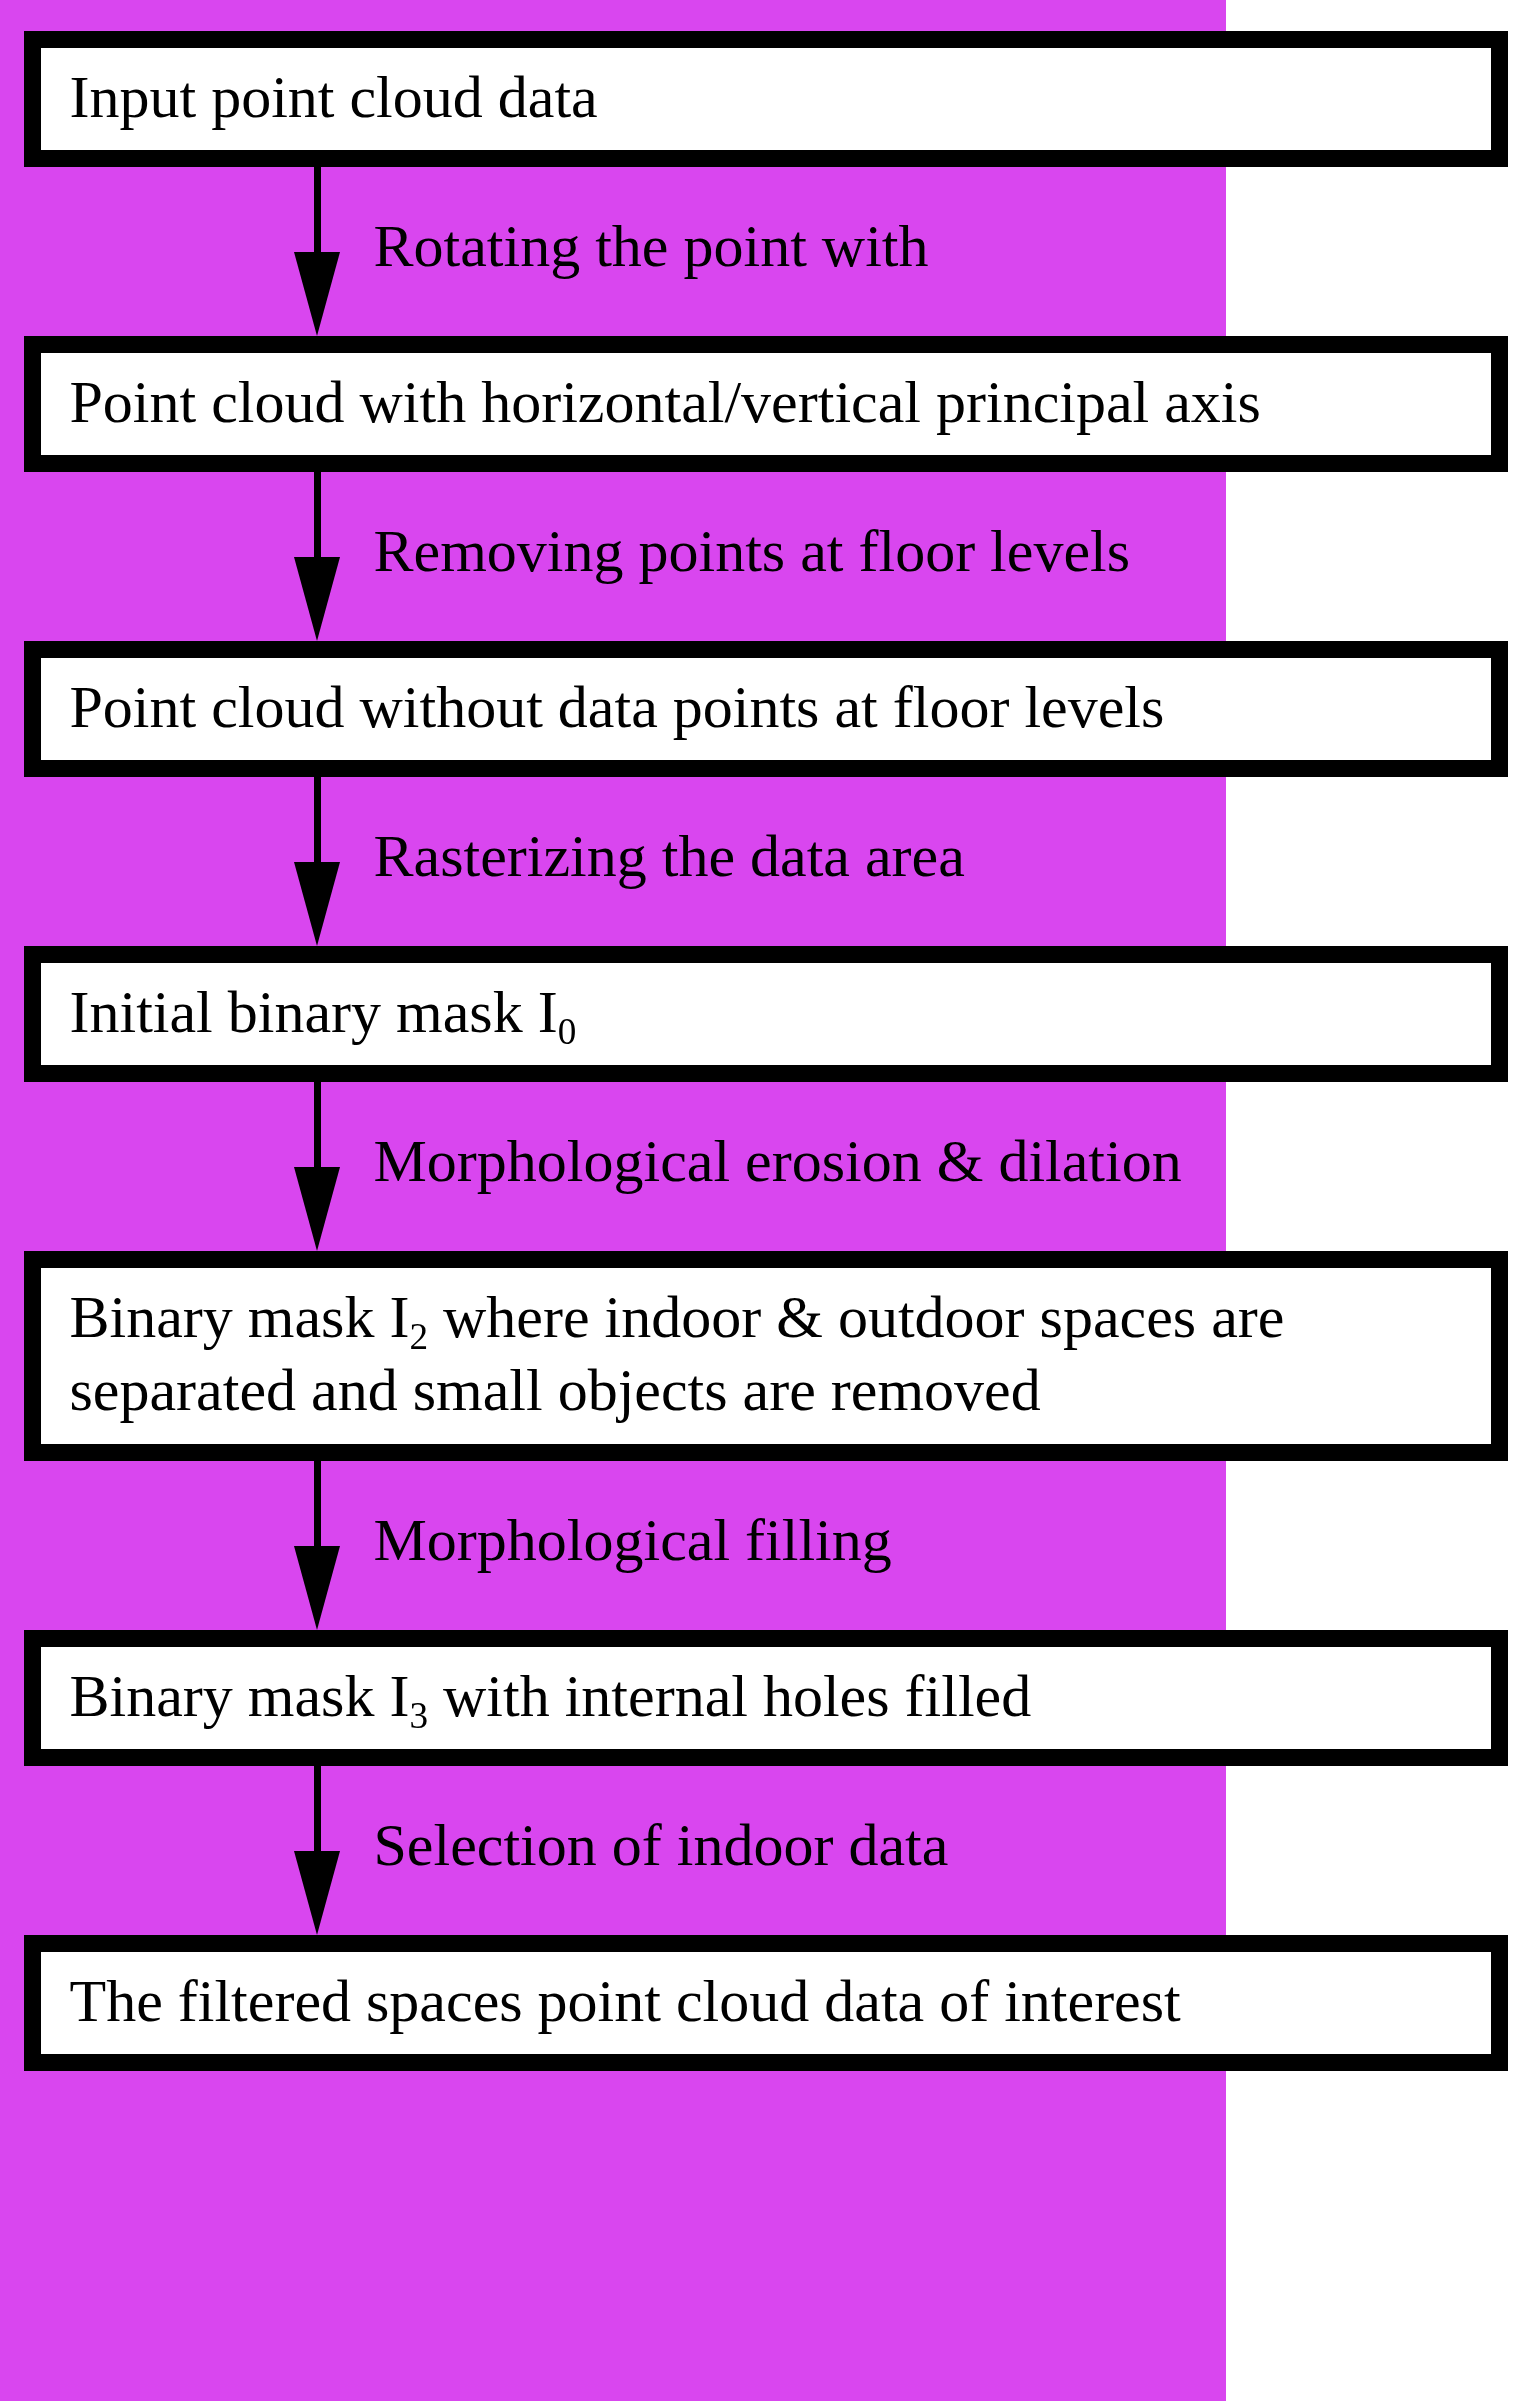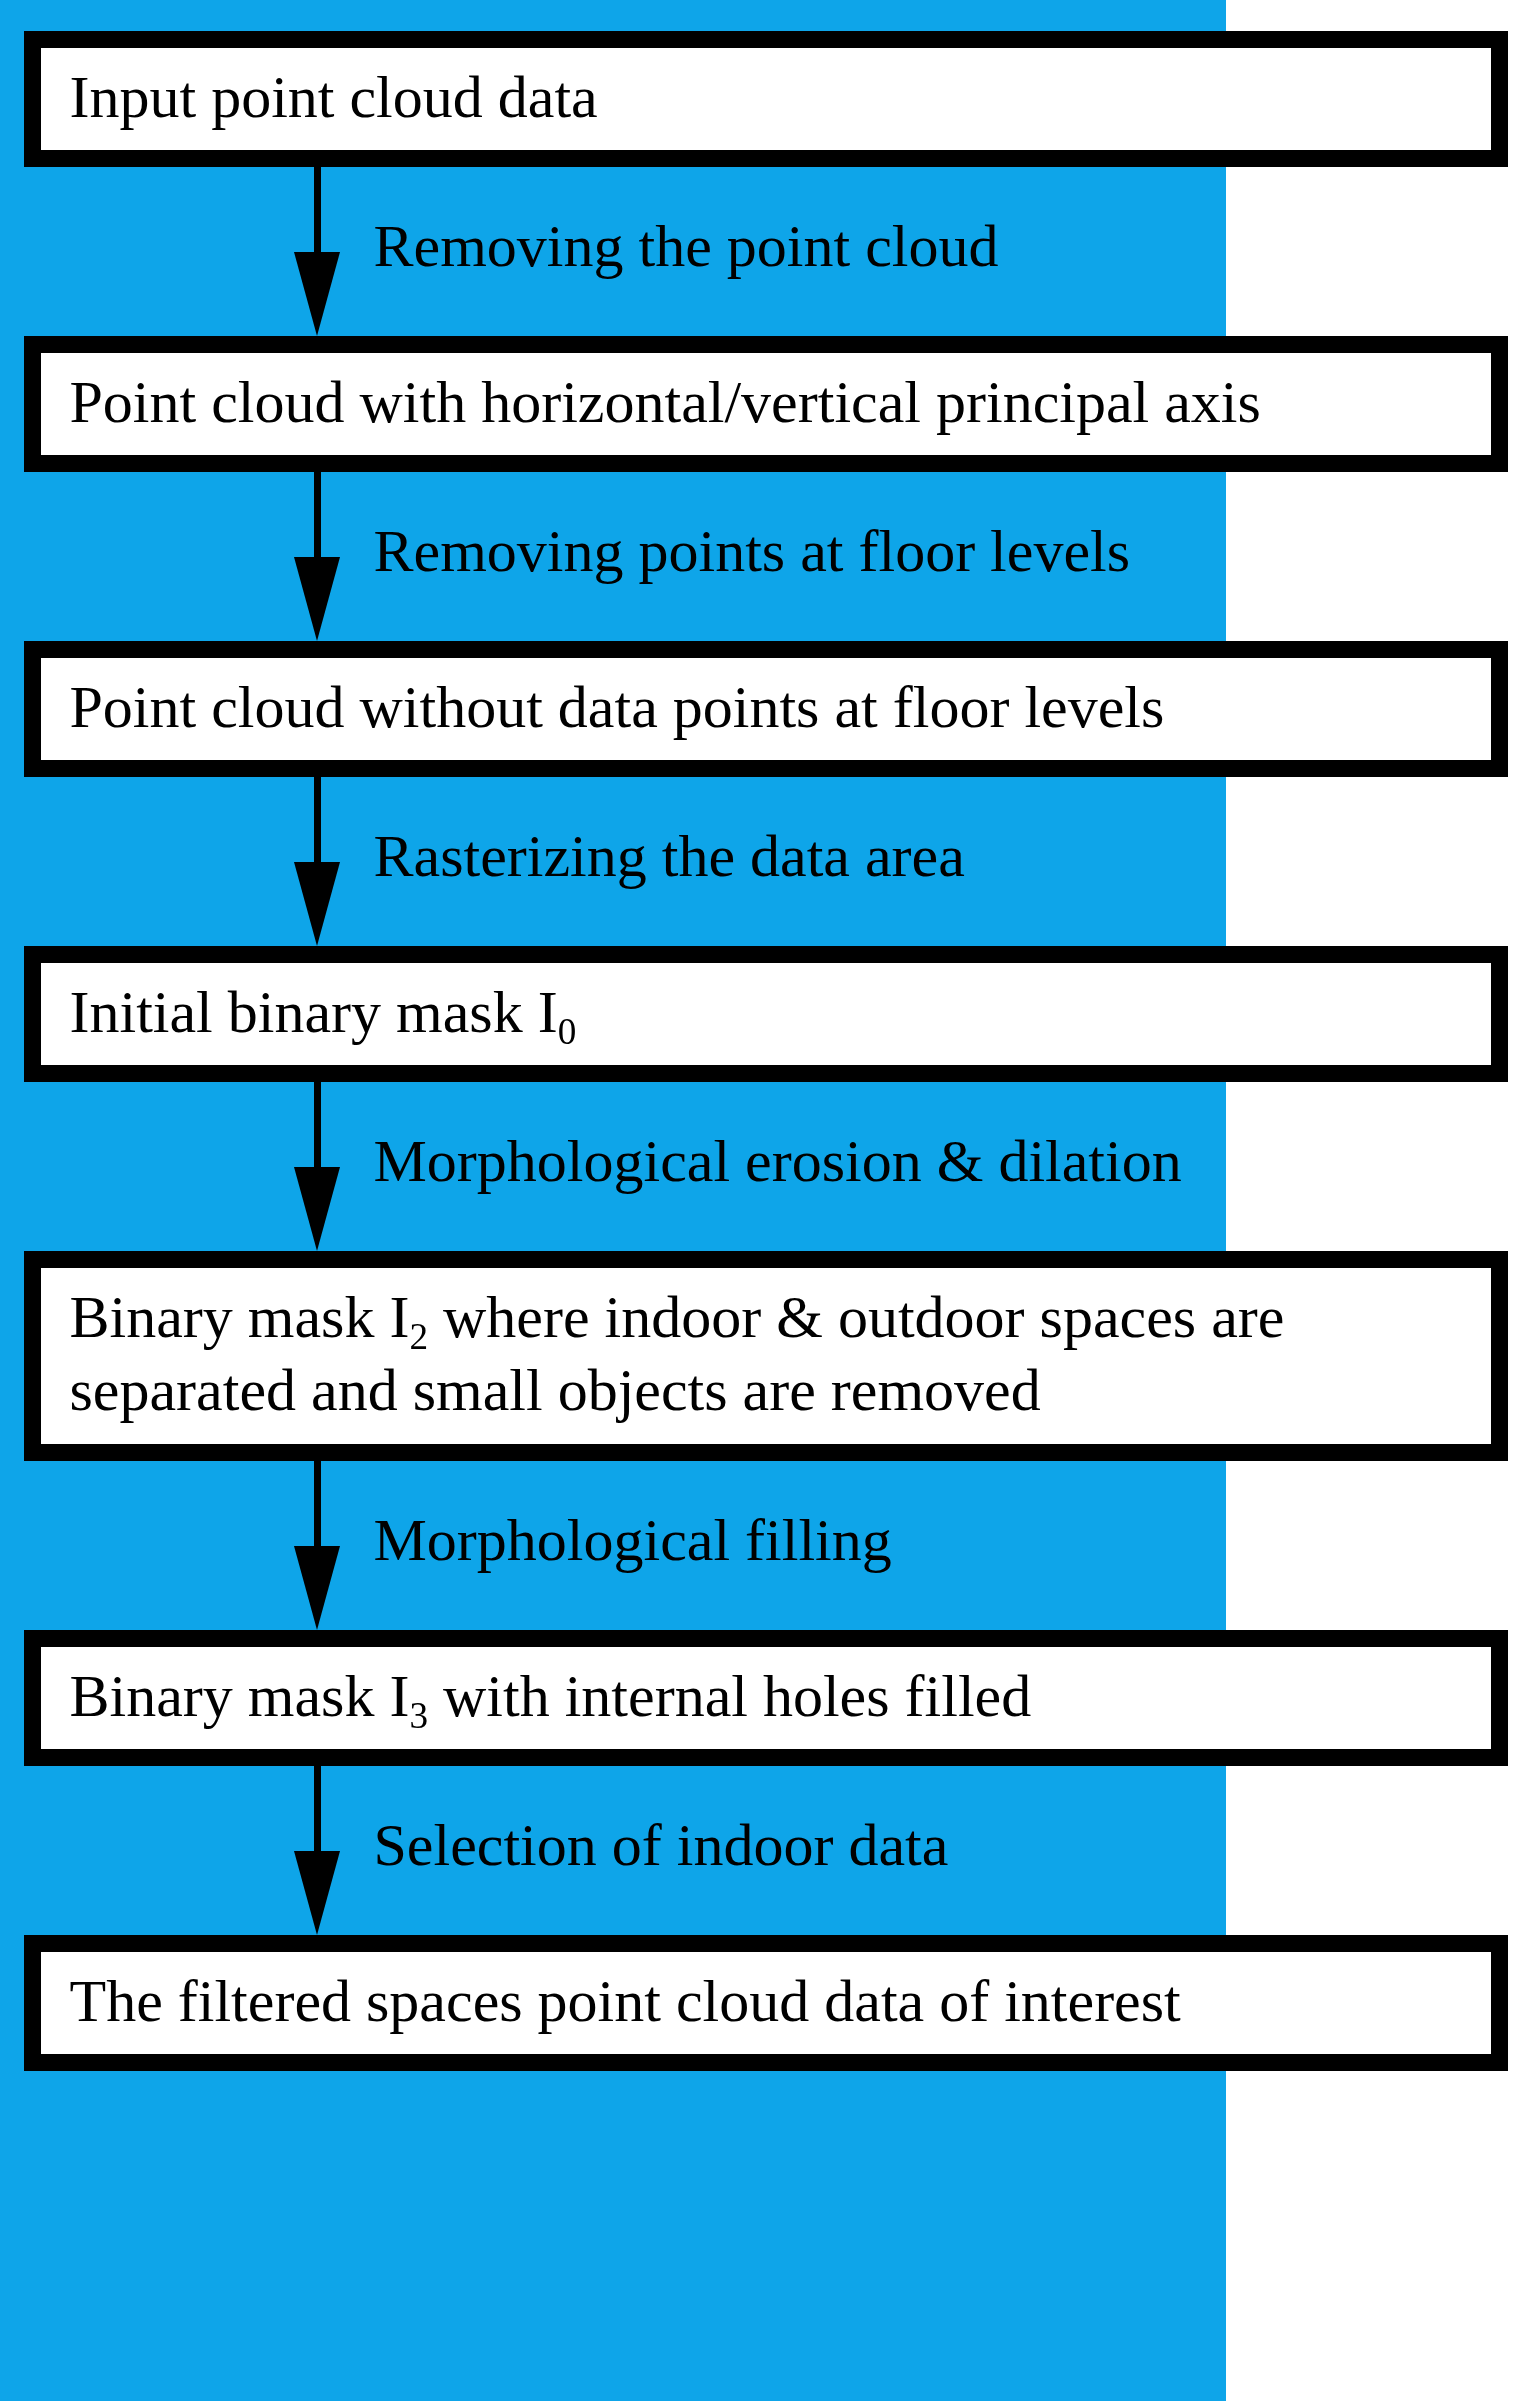--- a/index.html
+++ b/index.html
@@ -4,21 +4,21 @@
 <style>
   html, body {
     margin: 0;
     padding: 0;
     background: #ffffff;
   }
   .flowchart {
     position: relative;
     width: 1226px;
     height: 2401px;
-    background: #0ea5e9;
+    background: #d946ef;
     box-sizing: border-box;
     padding: 31px 23.5px 0 23.5px;
     font-family: "Liberation Serif", "DejaVu Serif", serif;
     color: #000000;
   }
   .box {
     box-sizing: border-box;
     width: 1484px;
     min-height: 136px;
     border: 17.6px solid #000000;
@@ -79,21 +79,21 @@
 
 <div class="flowchart">
 
   <div class="box">
     <span><span class="txt">Input point cloud data</span><span class="sub"></span><span class="txt"></span></span>
   </div>
 
   <div class="connector">
     <div class="arrow-line"></div>
     <div class="arrow-head"></div>
-    <span class="connector-label">Removing the point cloud</span>
+    <span class="connector-label">Rotating the point with</span>
   </div>
 
   <div class="box">
     <span><span class="txt">Point cloud with horizontal/vertical principal axis</span><span class="sub"></span><span class="txt"></span></span>
   </div>
 
   <div class="connector">
     <div class="arrow-line"></div>
     <div class="arrow-head"></div>
     <span class="connector-label">Removing points at floor levels</span>

